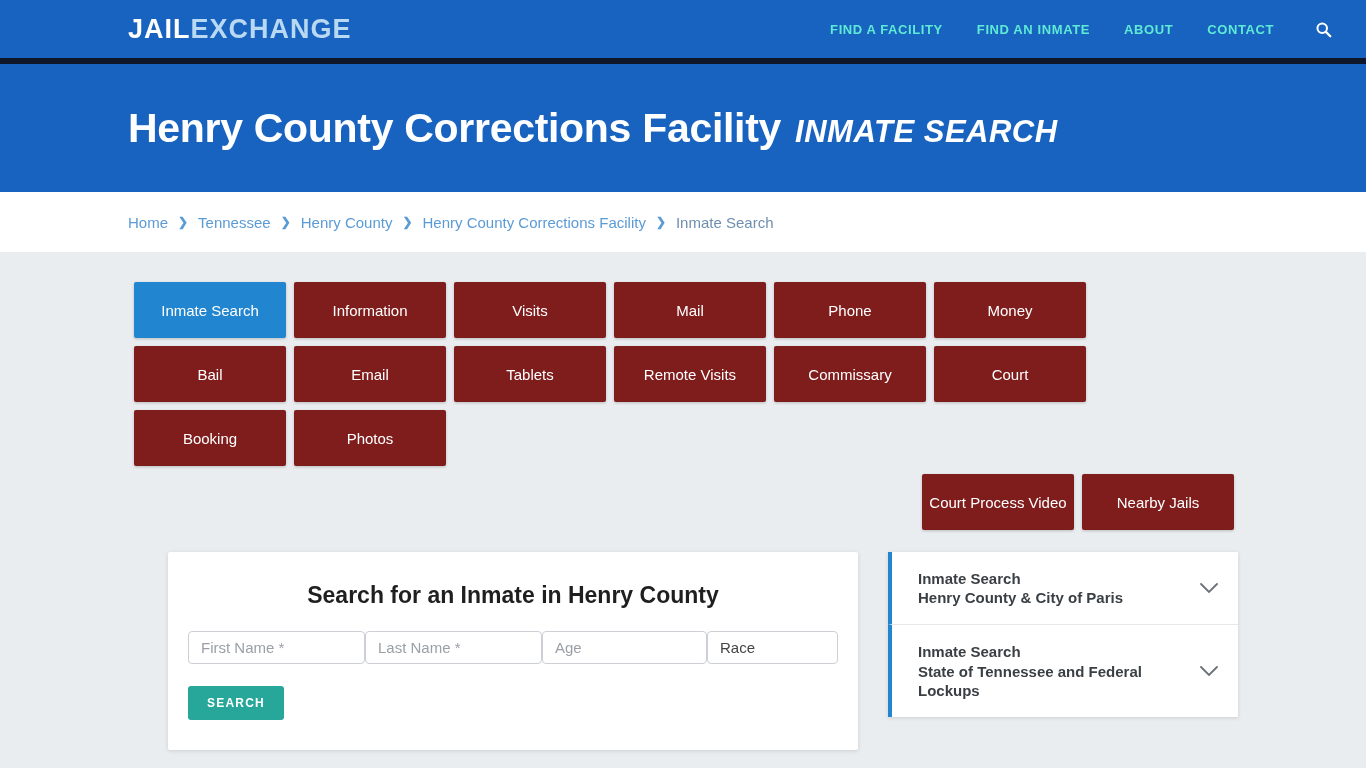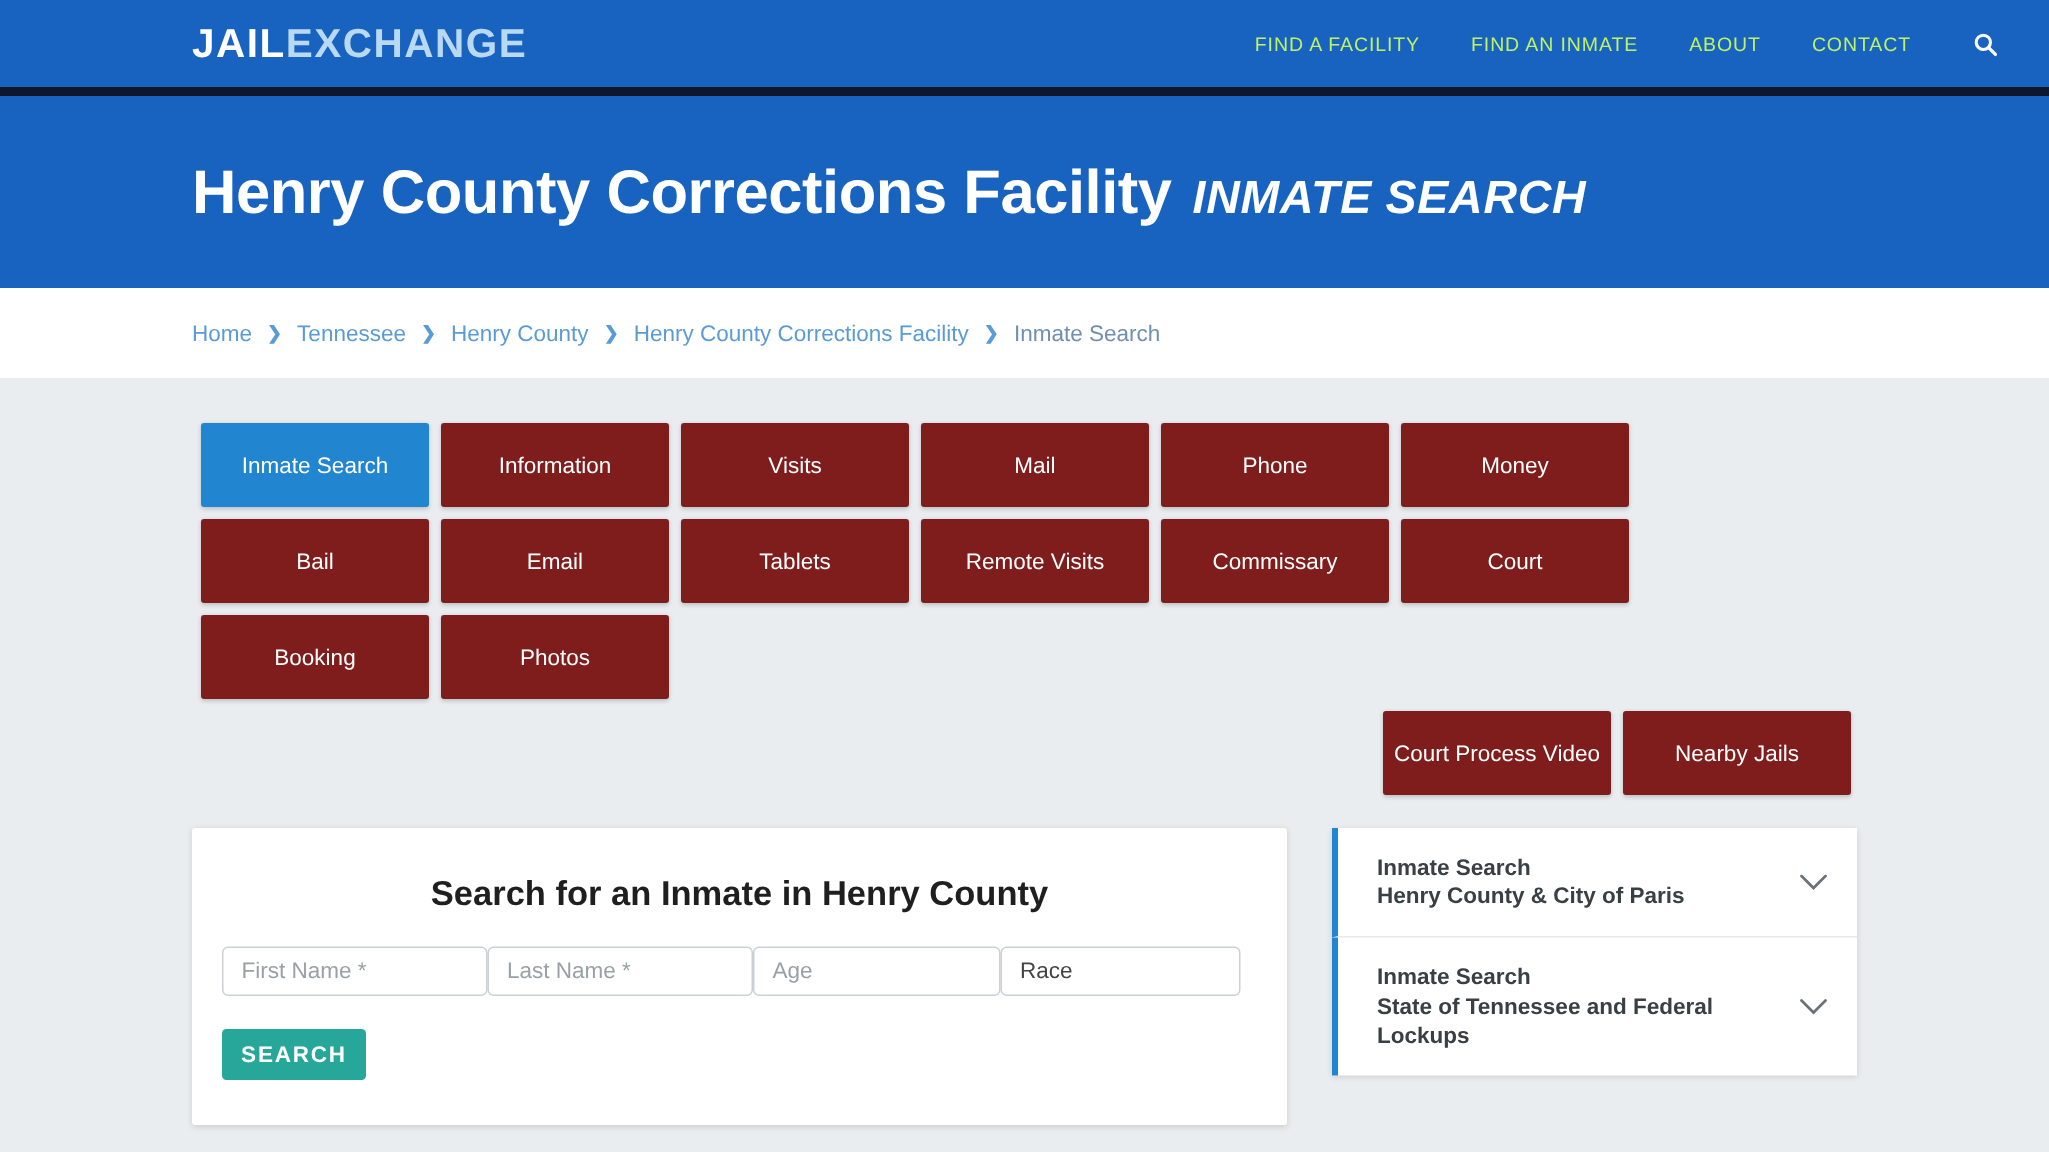--- a/index.html
+++ b/index.html
@@ -32,23 +32,23 @@
   .logo .jail { color: #ffffff; }
   .logo .exchange { color: #b9d8f2; }
 
   .nav {
     margin-left: auto;
     display: flex;
     align-items: center;
     gap: 34px;
   }
   .nav a {
-    color: #bef264;
+    color: #5eead4;
     font-size: 13px;
-    font-weight: normal;
+    font-weight: bold;
     letter-spacing: 0.6px;
     text-decoration: none;
     white-space: nowrap;
   }
   .nav .search-btn {
     display: flex;
     align-items: center;
     justify-content: center;
     width: 22px; height: 22px;
     margin-left: 4px;
@@ -148,20 +148,21 @@
     align-items: flex-start;
     gap: 30px;
   }
   .main-col { width: 730px; }
   .side-col { width: 350px; }
 
   .card {
     background: #ffffff;
     border-radius: 2px;
     box-shadow: 0 1px 4px rgba(0,0,0,.13);
+    margin-left: 40px;
   }
   .search-card { padding: 24px 20px 30px 20px; }
   .search-card h2 {
     margin: 6px 0 22px 0;
     text-align: center;
     font-size: 23px;
     font-weight: bold;
     color: #1f1f1f;
   }
   .form-row { display: flex; }
@@ -190,21 +191,21 @@
     background-size: 5px 5px, 5px 5px;
     background-repeat: no-repeat;
   }
   .search-submit {
     margin-top: 22px;
     width: 96px; height: 34px;
     background: #27a69a;
     color: #ffffff;
     border: none;
     border-radius: 3px;
-    font-size: 15px;
+    font-size: 12px;
     font-weight: bold;
     letter-spacing: 1.2px;
     cursor: pointer;
     font-family: "Liberation Sans", sans-serif;
   }
 
   
   .accordion { background: #ffffff; box-shadow: 0 1px 4px rgba(0,0,0,.13); }
   .acc-item {
     border-left: 4px solid #2185d0;

